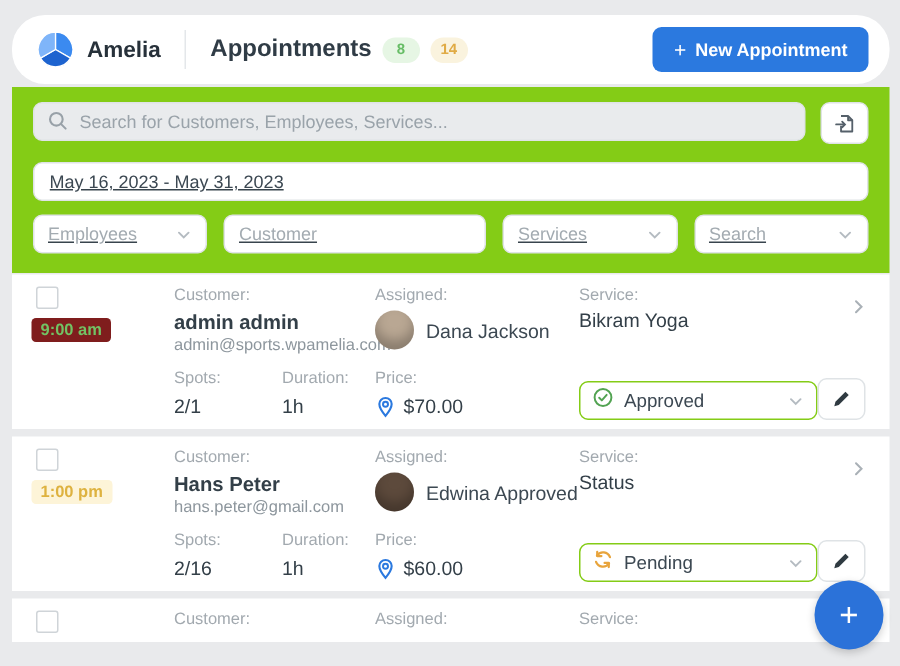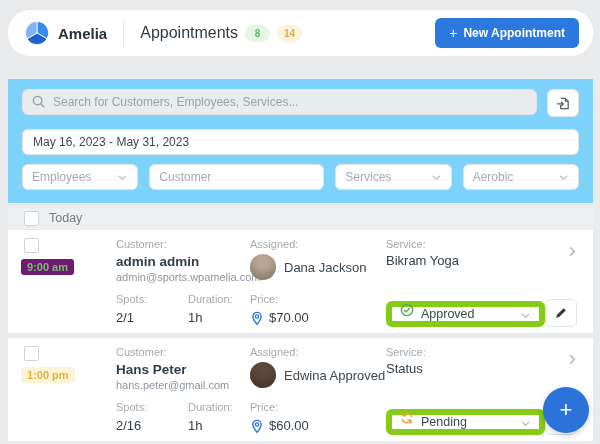--- a/index.html
+++ b/index.html
@@ -9,33 +9,33 @@
     font-family:"Liberation Sans","DejaVu Sans",sans-serif;
     color:#38444d;
   }
   .content{margin:0 7px 0 8px;padding-top:10px;background:transparent;}
 
   
   .topbar{background:#fff;height:46px;display:flex;align-items:center;padding:0 14px 0 16px;border-radius:22px;}
   .logo{width:26px;height:26px;flex:0 0 auto;}
   .brand{font-size:15px;font-weight:700;color:#27313a;margin-left:8px;}
   .tb-divider{width:1px;height:26px;background:#e4e7ea;margin:0 16px;}
-  .page-title{font-size:16px;font-weight:400;color:#303c46;}
+  .page-title{font-size:16px;font-weight:700;color:#303c46;}
   .badge{display:inline-flex;align-items:center;justify-content:center;height:17px;min-width:17px;
     border-radius:9px;font-size:10px;font-weight:700;padding:0 4px;margin-left:7px;}
   .badge.green{background:#e6f6e4;color:#67bd66;}
   .badge.yellow{background:#faf3de;color:#e0ab45;}
   .spacer{flex:1;}
   .new-appt{display:flex;align-items:center;gap:6px;background:#2b79df;color:#fff;border:none;
     border-radius:6px;height:30px;padding:0 14px;font-size:12px;font-weight:600;cursor:pointer;
     font-family:inherit;}
   .new-appt .plus{font-size:14px;font-weight:400;}
 
   
-  .toolbar{background:#7dd3fc;margin-top:23px;padding:10px 14px 13px 14px;}
+  .toolbar{background:#84cc16;margin-top:2px;padding:10px 14px 13px 14px;text-decoration:underline;}
   .search-row{display:flex;gap:10px;}
   .search-wrap{flex:1;position:relative;}
   .search-input{width:100%;box-sizing:border-box;height:26px;border:1px solid #dfe3e6;border-radius:6px;
     background:#e9ebed;padding:0 10px 0 30px;font-size:12px;color:#5a646c;font-family:inherit;outline:none;}
   .search-input::placeholder{color:#9aa3aa;}
   .search-ic{position:absolute;left:9px;top:5px;}
   .export-btn{width:32px;height:28px;background:#fff;border:1px solid #dfe3e6;border-radius:6px;
     display:flex;align-items:center;justify-content:center;cursor:pointer;padding:0;}
   .date-input{display:block;width:100%;box-sizing:border-box;height:26px;border:1px solid #dfe3e6;
     border-radius:6px;background:#fff;padding:0 10px;font-size:12px;color:#3c4852;margin-top:12px;
@@ -53,21 +53,21 @@
   .today-label{font-size:12.5px;color:#747d85;}
   .cb{width:13px;height:13px;border:1px solid #cfd4d8;border-radius:2px;background:#fff;flex:0 0 auto;cursor:pointer;}
 
   
   .row{background:#fff;margin-top:1px;padding:8px 10px 6px 16px;display:grid;
     grid-template-columns:92px 72px 62px 136px 1fr 22px;grid-template-rows:auto auto;}
   .row + .row{margin-top:5px;}
   .c-sel{grid-column:1;grid-row:1 / 3;}
   .time{display:inline-block;margin-top:6px;margin-left:-3px;padding:2px 6px;border-radius:3px;
     font-size:11px;font-weight:600;}
-  .time.green{background:#701a75;color:#72c264;}
+  .time.green{background:#7f1d1d;color:#72c264;}
   .time.yellow{background:#fdf4d8;color:#ddb câ:#ddb;}
   .time.yellow{background:#fdf4d8;color:#debo;}
   .time.yellow{background:#fdf4d8;color:#deb23f;}
   .lbl{font-size:11px;line-height:13px;color:#a2a9af;}
   .c-cust{grid-column:2 / 4;grid-row:1;}
   .cust-name{font-size:13.5px;line-height:17px;font-weight:700;color:#333f48;margin-top:2px;}
   .cust-email{font-size:11px;line-height:13px;color:#8d969d;margin-top:1px;}
   .c-asgn{grid-column:4;grid-row:1;}
   .asgn-line{display:flex;align-items:center;gap:8px;margin-top:3px;}
   .avatar{width:26px;height:26px;border-radius:50%;flex:0 0 auto;
@@ -78,22 +78,22 @@
   .c-chev{grid-column:6;grid-row:1;display:flex;align-items:flex-start;justify-content:center;
     padding-top:8px;cursor:pointer;}
   .det{grid-row:2;margin-top:9px;}
   .d-spots{grid-column:2;}
   .d-dur{grid-column:3;}
   .d-price{grid-column:4;}
   .d-actions{grid-column:5 / 7;display:flex;align-items:flex-end;justify-content:space-between;
     padding-right:6px;}
   .det .val{font-size:13px;line-height:18px;color:#333f48;margin-top:3px;}
   .price-line{display:flex;align-items:center;gap:5px;}
-  .status-sel{width:166px;height:26px;box-sizing:border-box;border:6px solid #84cc16;border-radius:6px;
-    background:#fff;display:flex;align-items:flex-end;gap:7px;padding:0 8px;cursor:pointer;}
+  .status-sel{width:166px;height:26px;box-sizing:border-box;border:1px solid #84cc16;border-radius:6px;
+    background:#fff;display:flex;align-items:center;gap:7px;padding:0 8px;cursor:pointer;}
   .status-sel .st-label{font-size:12.5px;color:#3c4852;flex:1;}
   .edit-btn{width:34px;height:28px;background:#fff;border:1px solid #dfe3e6;border-radius:6px;
     display:flex;align-items:center;justify-content:center;cursor:pointer;padding:0;}
 
   
   .fab{position:absolute;right:11px;top:387px;width:46px;height:46px;border-radius:50%;
     background:#2b72d9;color:#fff;border:none;font-size:22px;font-weight:300;cursor:pointer;
     display:flex;align-items:center;justify-content:center;line-height:1;box-shadow:0 2px 6px rgba(0,0,0,.2);}
 </style>
 </head>
@@ -145,32 +145,28 @@
         </svg>
       </div>
       <input class="finput" type="text" placeholder="Customer" style="">
       <div class="fselect">
         <span class="ph">Services</span>
         <svg width="11" height="11" viewBox="0 0 12 12">
           <path d="M2.5 4.5l3.5 3.5 3.5-3.5" fill="none" stroke="#b4bbc1" stroke-width="1.4" stroke-linecap="round"></path>
         </svg>
       </div>
       <div class="fselect">
-        <span class="ph">Aerobic</span>
-        <svg width="11" height="11" viewBox="0 0 12 12">
-          <path d="M2.5 4.5l3.5 3.5 3.5-3.5" fill="none" stroke="#b4bbc1" stroke-width="1.4" stroke-linecap="round"></path>
-        </svg>
-      </div>
-    </div>
-  </div>
-
-  <div class="today">
-    <div class="cb"></div>
-    <span class="today-label">Today</span>
-  </div>
+        <span class="ph">Search</span>
+        <svg width="11" height="11" viewBox="0 0 12 12">
+          <path d="M2.5 4.5l3.5 3.5 3.5-3.5" fill="none" stroke="#b4bbc1" stroke-width="1.4" stroke-linecap="round"></path>
+        </svg>
+      </div>
+    </div>
+  </div>
+
 
   <div id="rows">
   <div class="row">
     <div class="c-sel">
       <div class="cb"></div>
       <span class="time green">9:00 am</span>
     </div>
     <div class="c-cust">
       <div class="lbl">Customer:</div>
       <div class="cust-name">admin admin</div>

